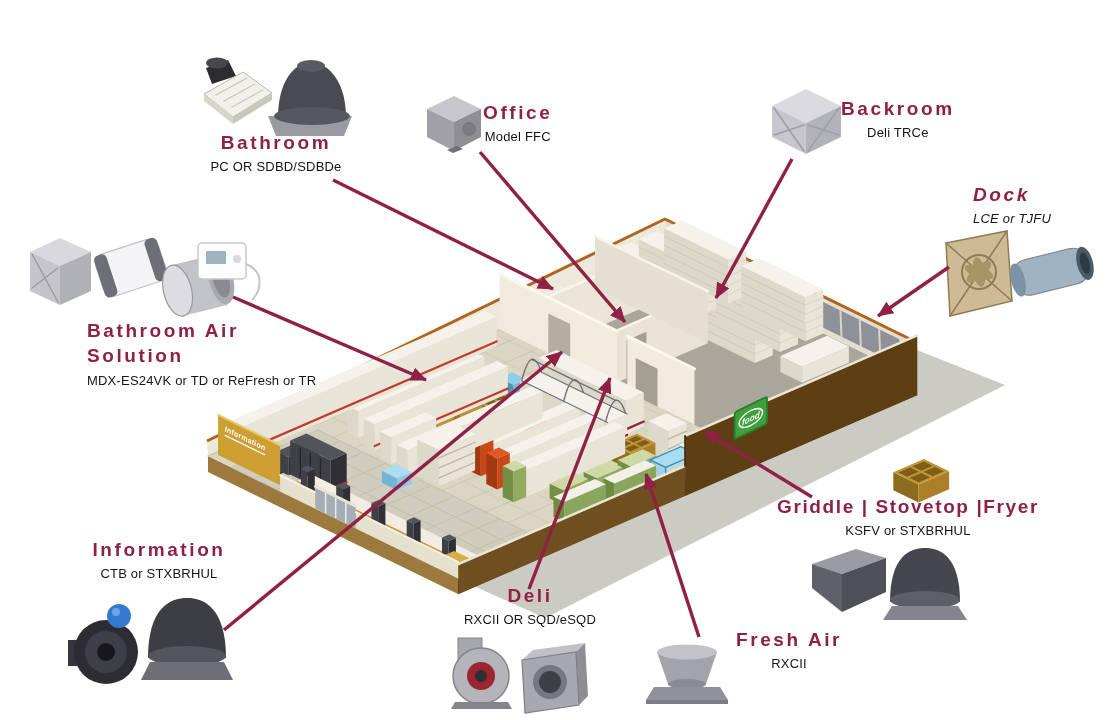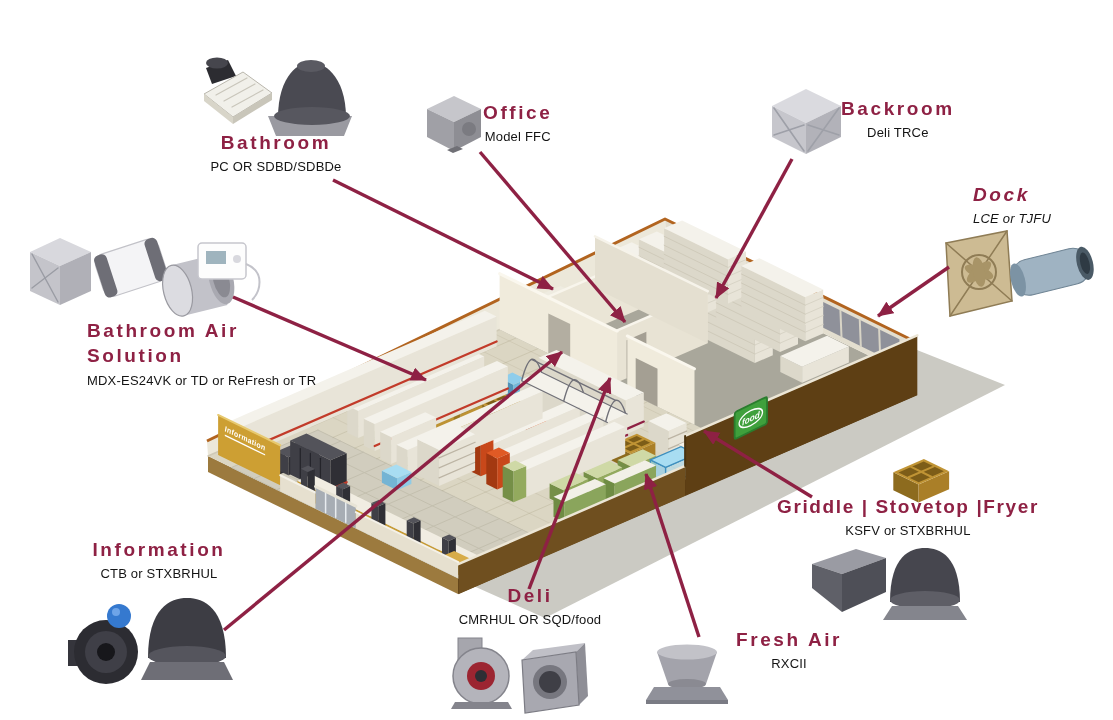--- a/index.html
+++ b/index.html
@@ -503,21 +503,21 @@
     <div class="ls">MDX-ES24VK or TD or ReFresh or TR</div>
   </div>
 
   <div class="label lb-dishwasher center">
     <div class="lt">Information</div>
     <div class="ls">CTB or STXBRHUL</div>
   </div>
 
   <div class="label lb-deli center">
     <div class="lt">Deli</div>
-    <div class="ls">CMRHUL OR SQD/food</div>
+    <div class="ls">RXCII OR SQD/eSQD</div>
   </div>
 
   <div class="label lb-fresh">
     <div class="lt">Fresh Air</div>
     <div class="ls">RXCII</div>
   </div>
 
   <div class="label lb-griddle center">
     <div class="lt">Griddle | Stovetop |Fryer</div>
     <div class="ls">KSFV or STXBRHUL</div>

